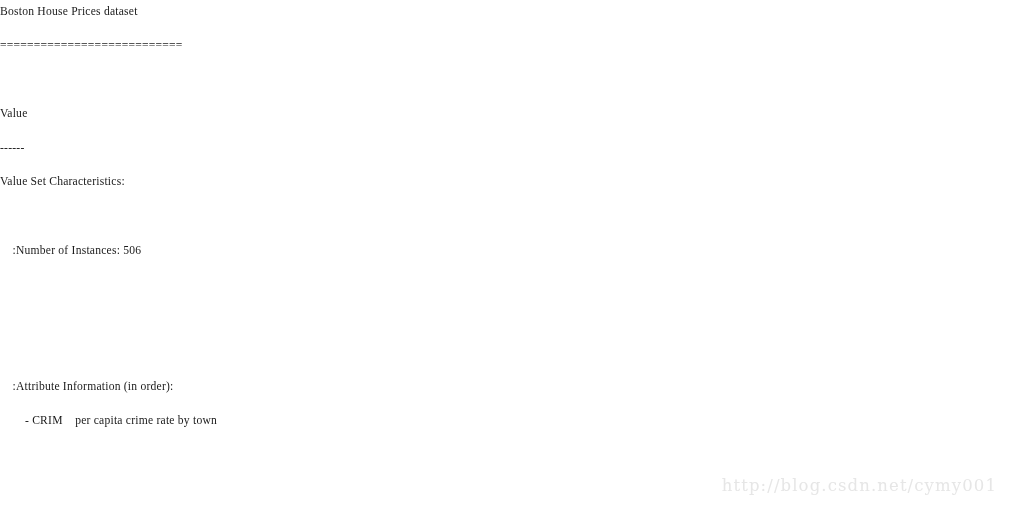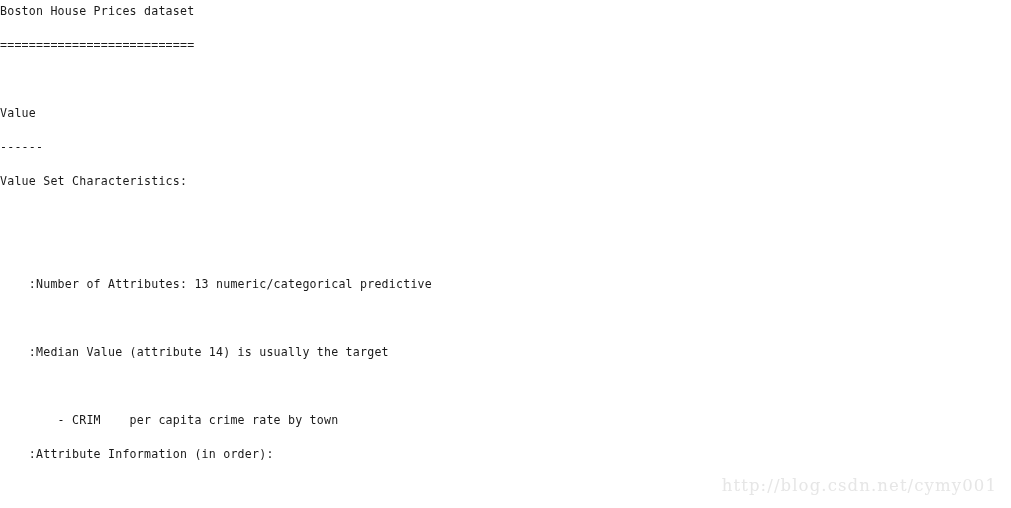--- a/index.html
+++ b/index.html
@@ -28,20 +28,21 @@
     letter-spacing: 0.22px;
     color: #1a1a1a;
     white-space: pre;
     -webkit-font-smoothing: none;
   }
 
   .dump-line {
     display: block;
     white-space: pre;
     min-height: 17.05px;
+    font-family: Liberation Serif, serif;
   }
 
   .watermark {
     position: absolute;
     right: 14px;
     top: 476px;
     font-family: "DejaVu Serif", "Liberation Serif", serif;
     font-size: 16.5px;
     letter-spacing: 1.1px;
     color: #e6e6e6;
@@ -53,27 +54,26 @@
 </head>
 <body>
 
 <pre id="text-dump"><span class="dump-line">Boston House Prices dataset</span>
 <span class="dump-line">===========================</span>
 <span class="dump-line">&nbsp;</span>
 <span class="dump-line">Value</span>
 <span class="dump-line">------</span>
 <span class="dump-line">Value Set Characteristics:</span>
 <span class="dump-line">&nbsp;</span>
+<span class="dump-line">    :Number of Instances: 506</span>
 <span class="dump-line">&nbsp;</span>
-<span class="dump-line">    :Number of Attributes: 13 numeric/categorical predictive</span>
 <span class="dump-line">&nbsp;</span>
-<span class="dump-line">    :Median Value (attribute 14) is usually the target</span>
 <span class="dump-line">&nbsp;</span>
+<span class="dump-line">    :Attribute Information (in order):</span>
 <span class="dump-line">        - CRIM    per capita crime rate by town</span>
-<span class="dump-line">    :Attribute Information (in order):</span>
 
 
 
 
 
 
 
 
 
 

